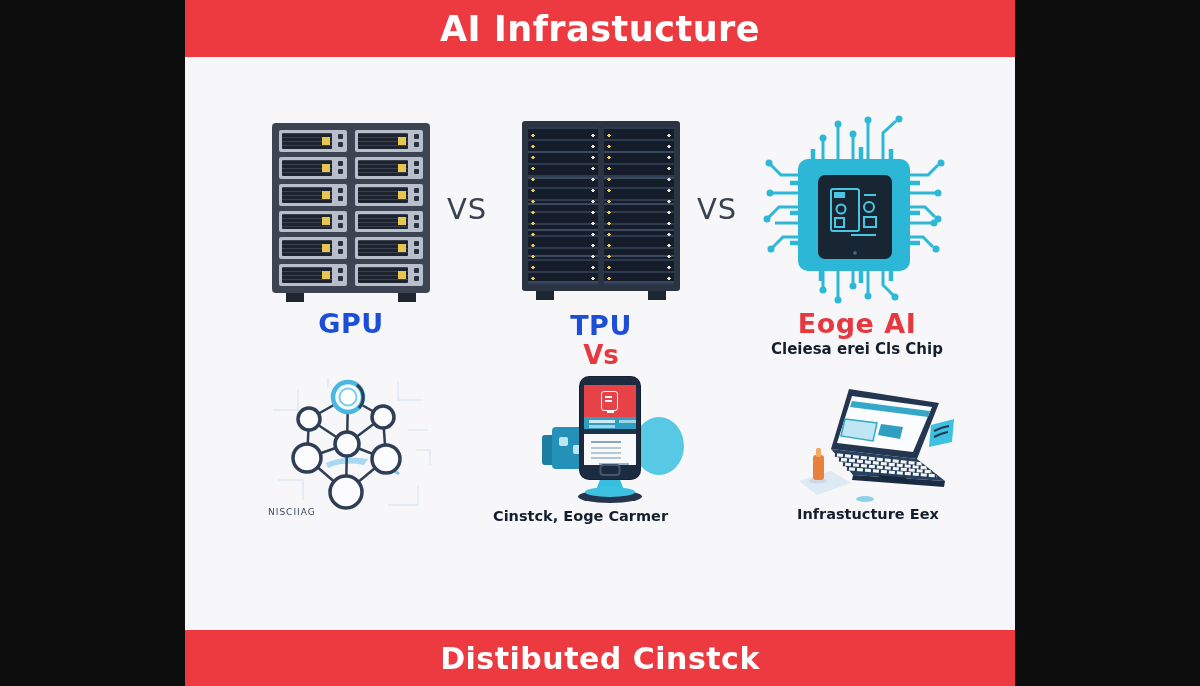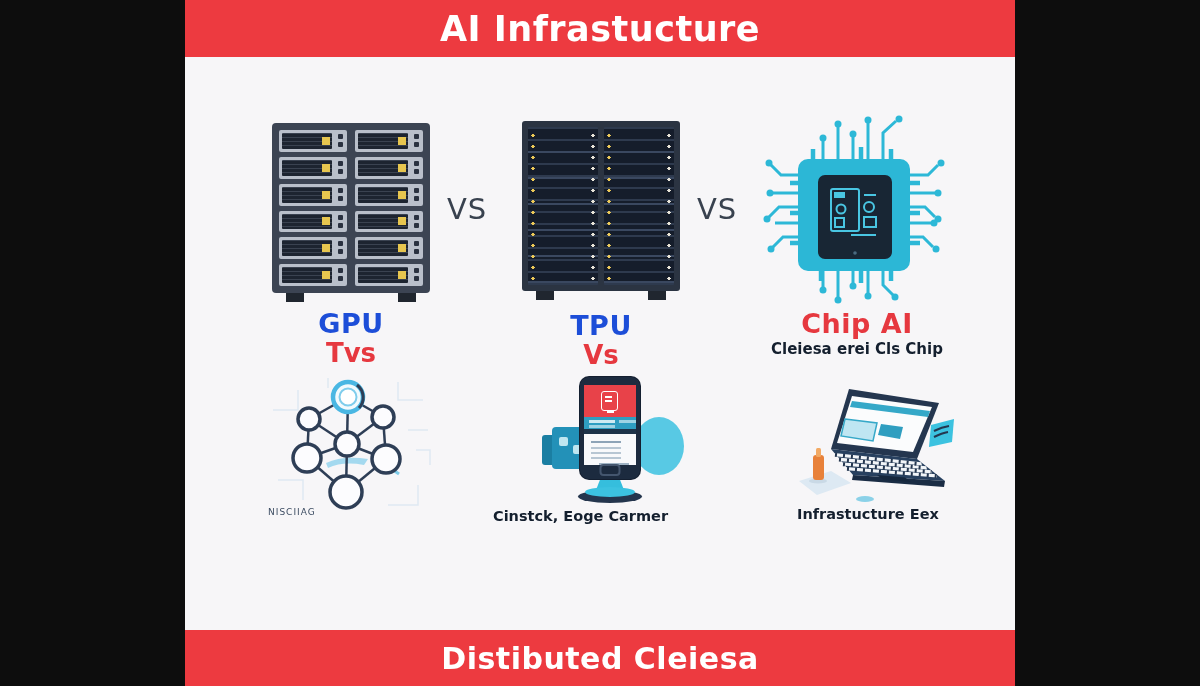--- a/index.html
+++ b/index.html
@@ -192,28 +192,27 @@
           <rect x="72" y="103" width="9" height="9"></rect>
           <circle cx="106" cy="92" r="5"></circle>
           <rect x="101" y="102" width="12" height="10"></rect>
           <line x1="101" y1="80" x2="113" y2="80"></line>
           <line x1="88" y1="120" x2="113" y2="120"></line>
         </g>
       </svg>
 
       <div class="abs col-label" style="left:67px;top:252px;width:198px;">
         <div class="name">GPU</div>
-        <div class="sub">Tvs</div>
       </div>
       <div class="abs col-label" style="left:317px;top:254px;width:198px;">
         <div class="name">TPU</div>
         <div class="sub">Vs</div>
       </div>
       <div class="abs col-label edge" style="left:573px;top:252px;width:198px;">
-        <div class="name">Chip AI</div>
+        <div class="name">Eoge AI</div>
         <div class="sub">Cleiesa erei Cls Chip</div>
       </div>
 
       <svg class="abs" style="left:83px;top:313px;" width="165" height="150" viewBox="0 0 165 150">
         <g stroke="#dfe9f2" stroke-width="1.5" fill="none">
           <polyline points="5,40 30,40 30,20"></polyline>
             <polyline points="130,12 130,30 155,30"></polyline>
           <polyline points="140,60 160,60"></polyline>
             <polyline points="10,110 35,110 35,130"></polyline>
           <polyline points="120,135 150,135 150,115"></polyline>
@@ -299,19 +298,19 @@
         <g stroke="#24364f" stroke-width="2" fill="none">
           <path d="M137,52 Q145,48 152,47"></path>
             <path d="M137,58 Q145,54 151,53"></path>
         </g>
       </svg>
       <div class="abs caption" style="left:612px;top:449px;width:165px;">Infrastucture Eex</div>
 
     </div>
 
     <div class="banner bottom">
-      <h2>Distibuted Cleiesa</h2>
+      <h2>Distibuted Cinstck</h2>
     </div>
   </div>
 
   <div class="abs" style="left:0;top:0;width:185px;height:686px;background:#0d0d0d;"></div>
   <div class="abs" style="left:1015px;top:0;width:185px;height:686px;background:#0d0d0d;"></div>
 </div>
 
 </body></html>

